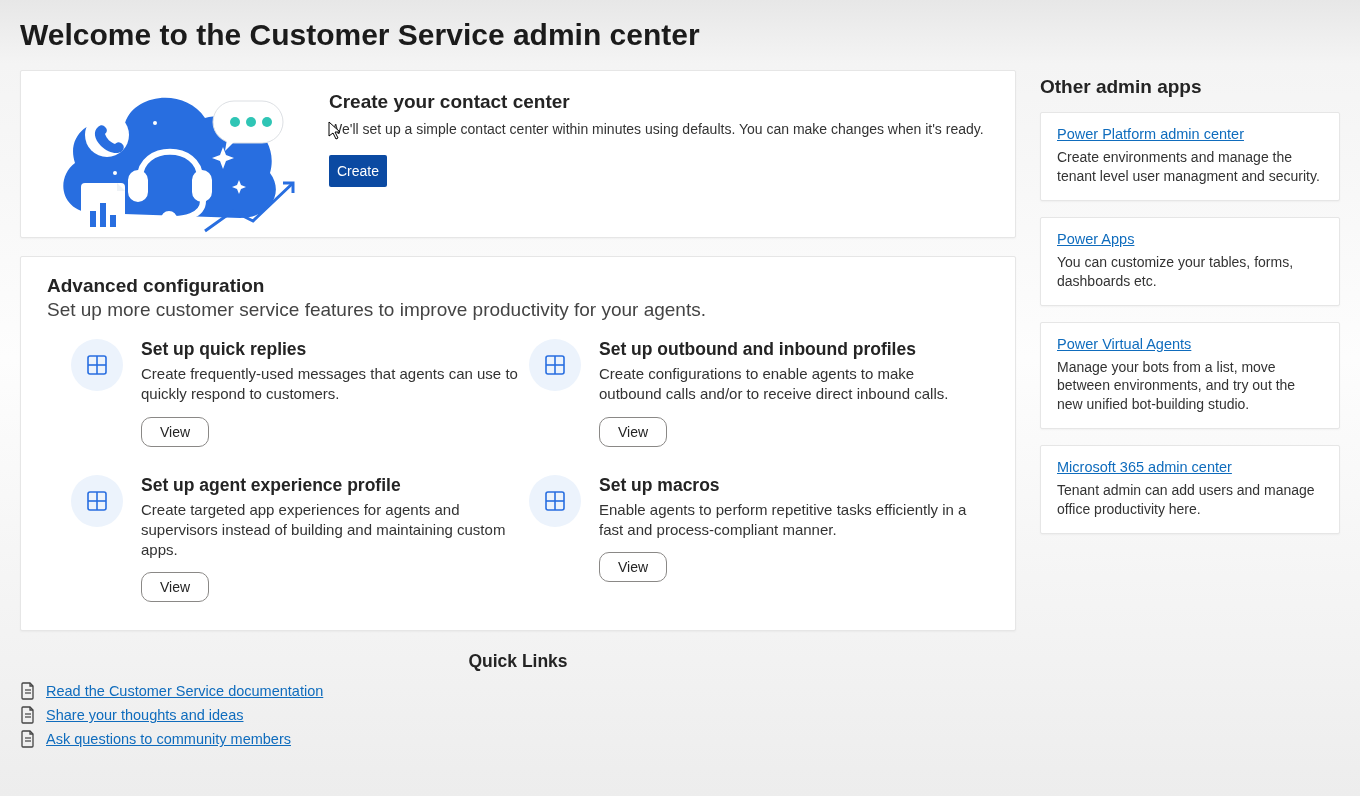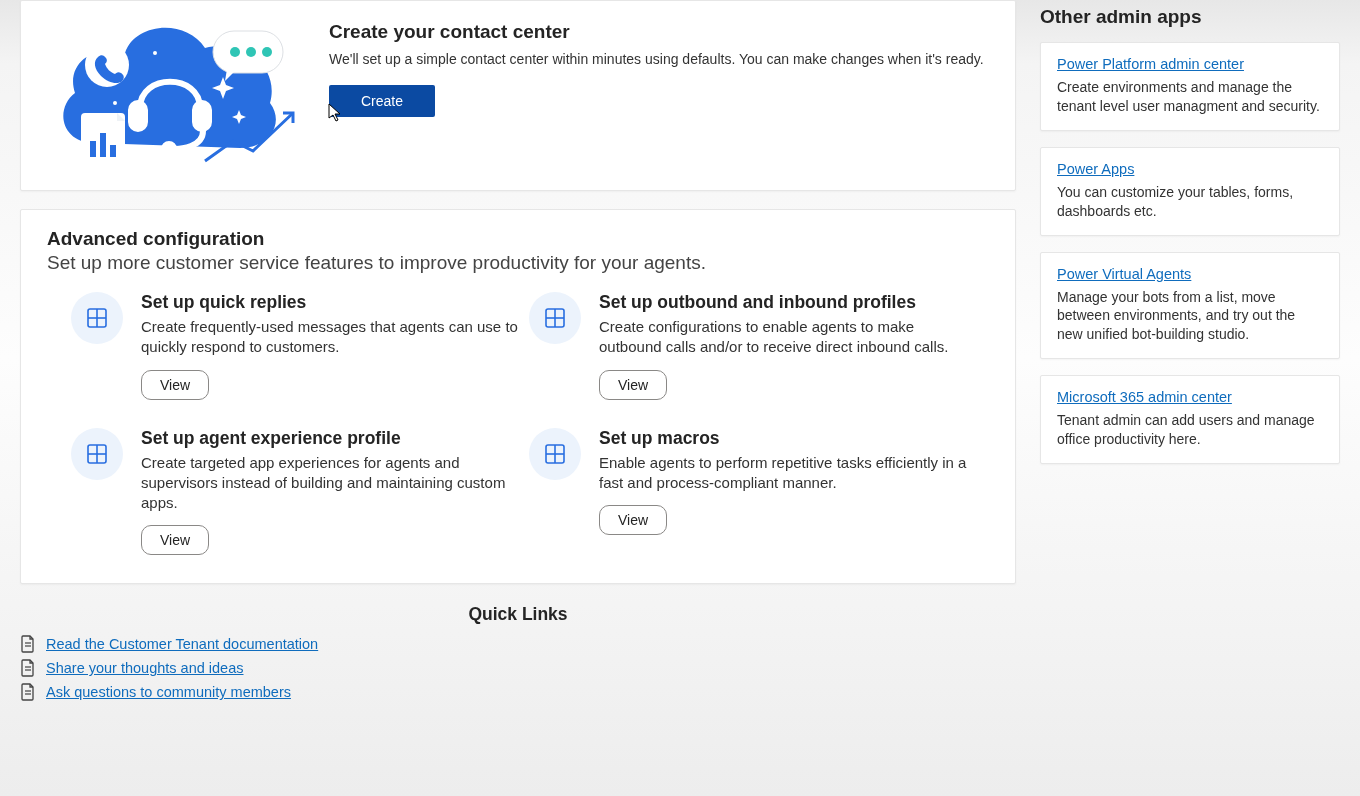--- a/index.html
+++ b/index.html
@@ -30,34 +30,34 @@
   .left-col { flex: 0 0 996px; }
   .right-col { flex: 1; min-width: 0; }
 
   .card {
     background: #fff;
     border: 1px solid #e6e6e6;
     border-radius: 2px;
     box-shadow: 0 1px 2px rgba(0,0,0,0.04);
   }
   
-  .hero { display: flex; padding: 0; overflow: hidden; height: 191px; }
+  .hero { display: flex; padding: 0; overflow: hidden; height: 168px; }
   .hero-art {
     width: 290px; position: relative;
     flex: 0 0 290px;
   }
   .hero-art svg { position: absolute; left: 34px; top: 12px; }
   .hero-body { padding: 20px 24px 18px 18px; flex:1; }
   .hero-body h2 {
     margin: 0 0 8px 0; font-size: 19px; font-weight: 600;
   }
   .hero-body p { margin: 0 0 18px 0; font-size: 14px; color: #333; }
   .btn-primary {
     background: #0b4aa2; color: #fff; border: none;
-    padding: 8px 32px; font-size: 14px; font-weight: 500;
+    padding: 8px 8px; font-size: 14px; font-weight: 500;
     border-radius: 2px; cursor: pointer;
   }
 
   .adv-section { margin-top: 18px; padding: 18px 38px 28px 26px; }
   .adv-section h2 { margin: 0 0 2px 0; font-size: 19px; font-weight: 600; }
   .adv-sub { margin: 0 0 18px 0; font-size: 19px; color: #444; }
   .adv-grid {
     display: grid;
     grid-template-columns: 1fr 1fr;
     column-gap: 10px; row-gap: 28px;
@@ -112,20 +112,21 @@
   .cursor {
     position: absolute;
     left: 328px; top: 103px;
     pointer-events: none;
   }
 </style>
 </head>
 <body>
 
 <div class="page">
+  <h1 class="page-title">Welcome to the Customer Service admin center</h1>
 
   <div class="columns">
     <div class="left-col">
 
       <div class="card hero">
         <div class="hero-art">
           <svg width="240" height="150" viewBox="0 0 240 150">
 
             <path d="M40 130 C5 130 0 95 20 80 C10 50 40 30 70 40 C80 10 130 5 150 35 C190 25 225 55 215 90 C230 110 215 135 185 135 Z" fill="#286ee0"></path>
 
@@ -247,21 +248,21 @@
         <h2>Quick Links</h2>
         <div class="ql-item">
           <span class="doc-icon">
             <svg width="16" height="18" viewBox="0 0 16 18">
                 <path d="M3 1 h7 l3 3 v12 a1 1 0 0 1 -1 1 h-9 a1 1 0 0 1 -1 -1 v-14 a1 1 0 0 1 1 -1 z" fill="none" stroke="#444" stroke-width="1.3"></path>
                 <path d="M10 1 v3 h3" fill="none" stroke="#444" stroke-width="1.3"></path>
                 <line x1="5" y1="8" x2="11" y2="8" stroke="#444" stroke-width="1.2"></line>
                 <line x1="5" y1="11" x2="11" y2="11" stroke="#444" stroke-width="1.2"></line>
               </svg>
           </span>
-          <a>Read the Customer Tenant documentation</a>
+          <a>Read the Customer Service documentation</a>
         </div>
         <div class="ql-item">
           <span class="doc-icon">
             <svg width="16" height="18" viewBox="0 0 16 18">
                 <path d="M3 1 h7 l3 3 v12 a1 1 0 0 1 -1 1 h-9 a1 1 0 0 1 -1 -1 v-14 a1 1 0 0 1 1 -1 z" fill="none" stroke="#444" stroke-width="1.3"></path>
                 <path d="M10 1 v3 h3" fill="none" stroke="#444" stroke-width="1.3"></path>
                 <line x1="5" y1="8" x2="11" y2="8" stroke="#444" stroke-width="1.2"></line>
                 <line x1="5" y1="11" x2="11" y2="11" stroke="#444" stroke-width="1.2"></line>
               </svg>
           </span>

